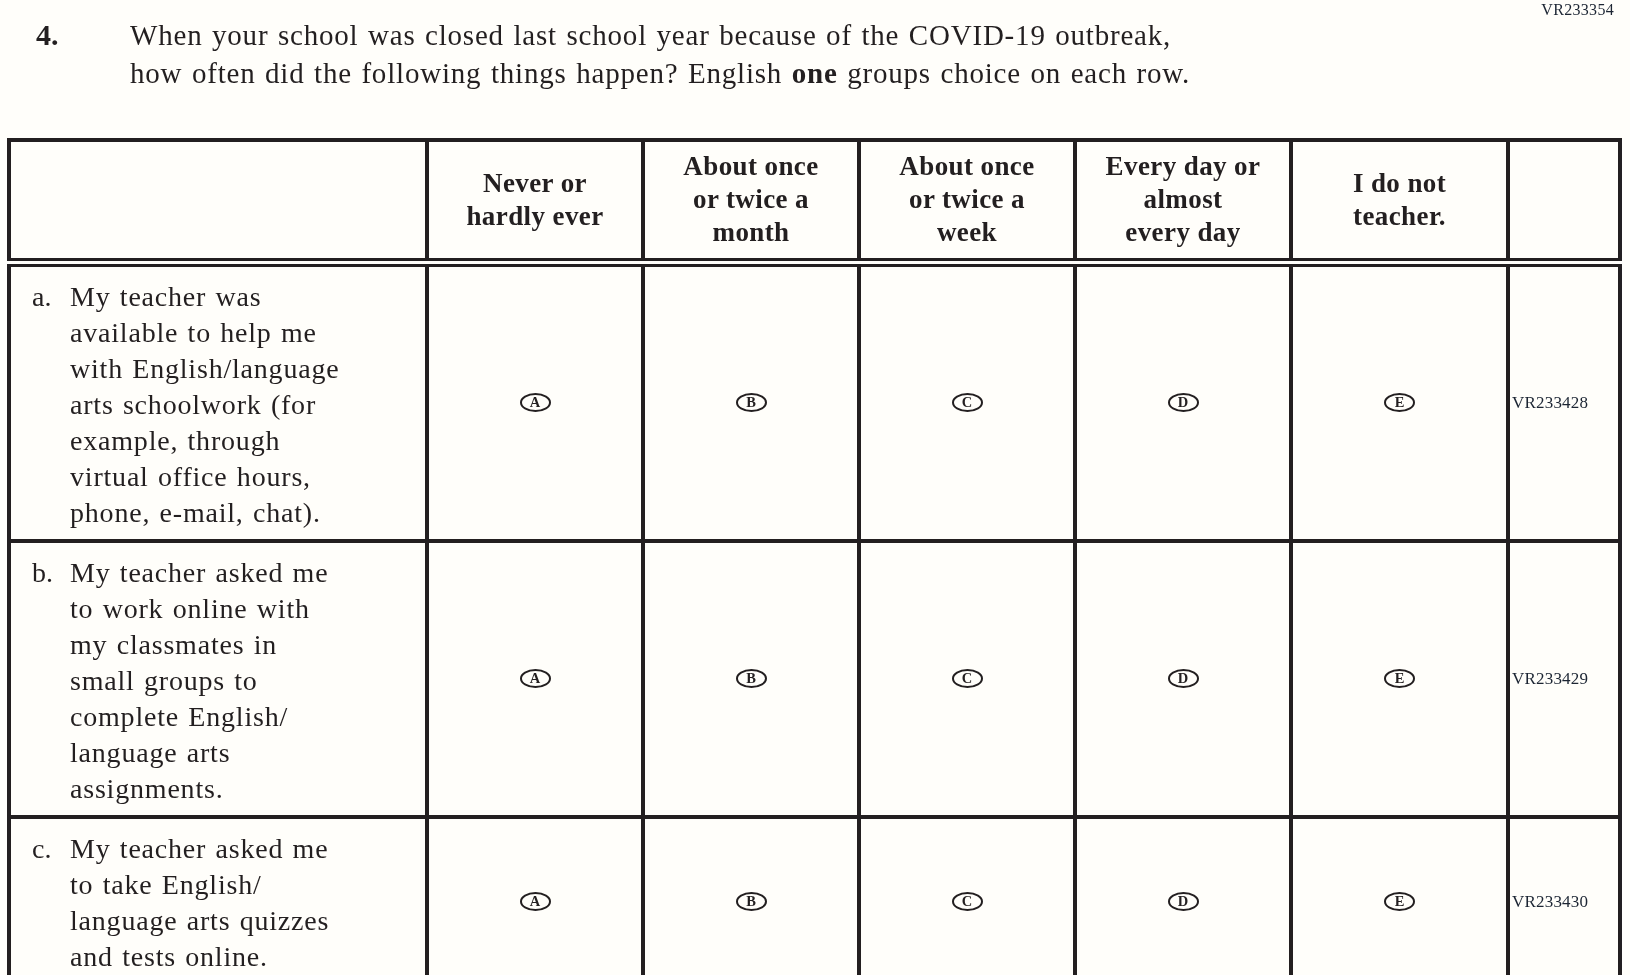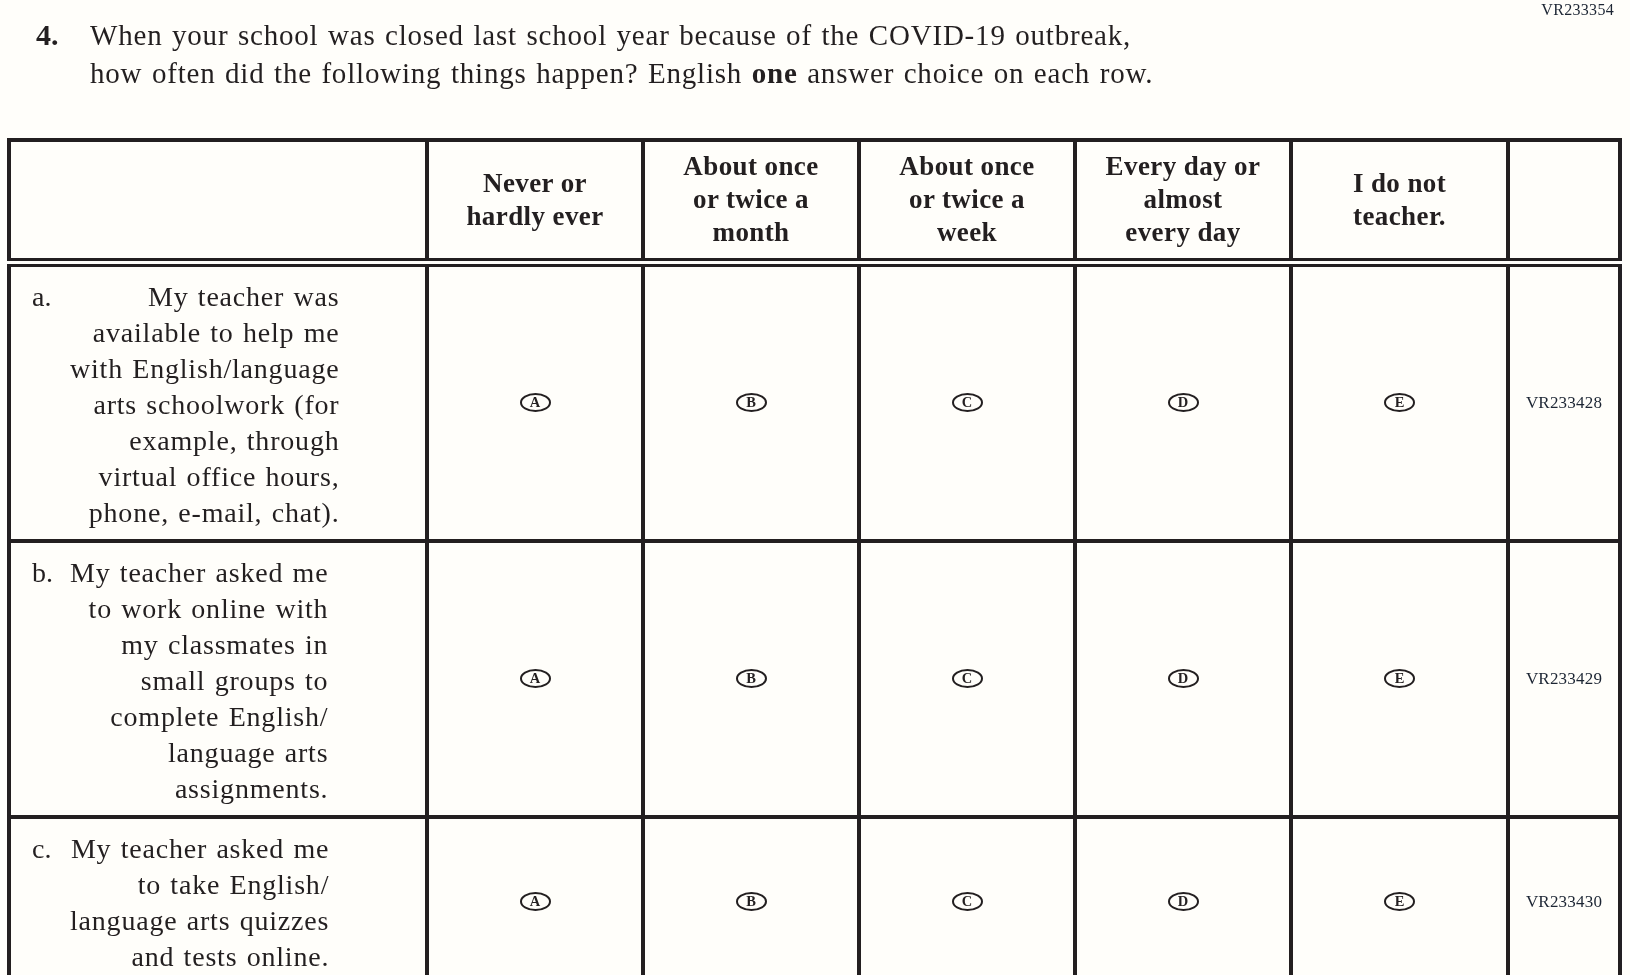--- a/index.html
+++ b/index.html
@@ -36,20 +36,21 @@
     font-size: 30px;
     line-height: 38px;
     width: 54px;
     flex: 0 0 54px;
   }
   .q-text {
     font-size: 29px;
     line-height: 38px;
     letter-spacing: 0.8px;
     word-spacing: 1.5px;
+    margin-left: 40px;
   }
 
   
   table.survey {
     position: absolute;
     left: 7px;
     top: 138px;
     border-collapse: collapse;
     table-layout: fixed;
     width: 1611px;
@@ -82,21 +83,20 @@
     flex: 0 0 38px;
     font-size: 28px;
     line-height: 36px;
   }
   .row-statement {
     font-size: 28px;
     line-height: 36px;
     letter-spacing: 0.8px;
     word-spacing: 1.5px;
     white-space: pre-line;
-    text-align: right;
   }
 
   td.bubble-cell {
     text-align: center;
     vertical-align: middle;
   }
   .bubble {
     display: inline-flex;
     align-items: center;
     justify-content: center;
@@ -105,36 +105,36 @@
     border: 2.5px solid #231f20;
     border-radius: 50%;
     font-size: 14.5px;
     font-weight: bold;
     line-height: 1;
     cursor: pointer;
     background: transparent;
   }
 
   td.code-cell {
-    text-align: center;
+    text-align: left;
     vertical-align: middle;
     font-size: 17px;
     letter-spacing: 0.2px;
     color: #1c2533;
     padding: 0 2px;
   }
 </style>
 </head>
 <body>
 
 <div class="page-code">VR233354</div>
 
 <div class="question">
   <div class="q-num">4.</div>
-  <div class="q-text"><span>When your school was closed last school year because of the COVID-19 outbreak,</span><br><span>how often did the following things happen? English </span><b>one</b><span> answer choice on each row.</span></div>
+  <div class="q-text"><span>When your school was closed last school year because of the COVID-19 outbreak,</span><br><span>how often did the following things happen? English </span><b>one</b><span> groups choice on each row.</span></div>
 </div>
 
 <table class="survey">
   <colgroup>
     <col style="width:418px">
     <col style="width:216px">
     <col style="width:216px">
     <col style="width:216px">
     <col style="width:216px">
     <col style="width:217px">

